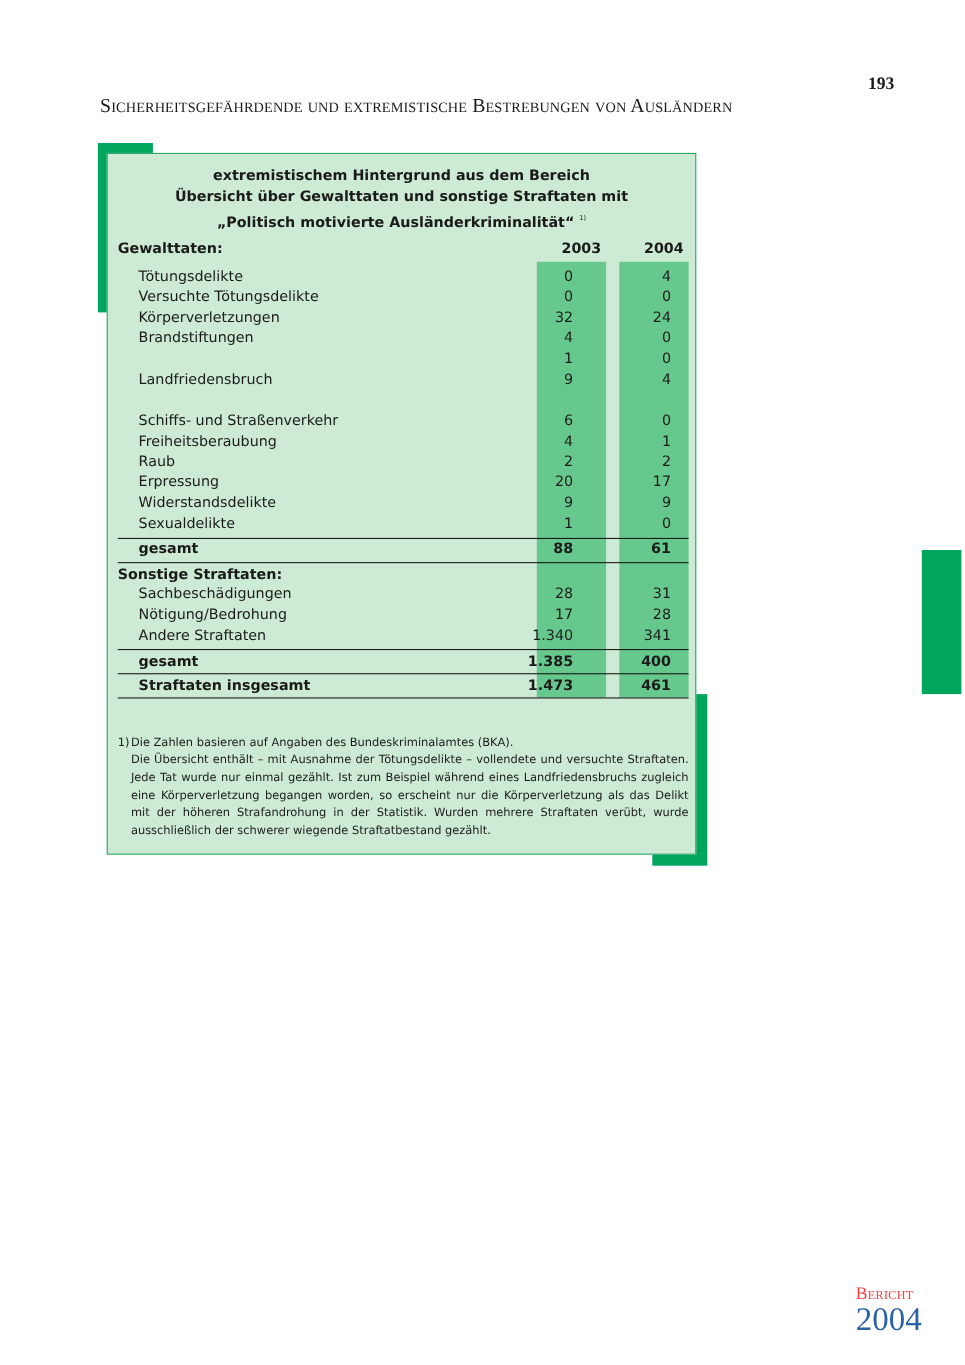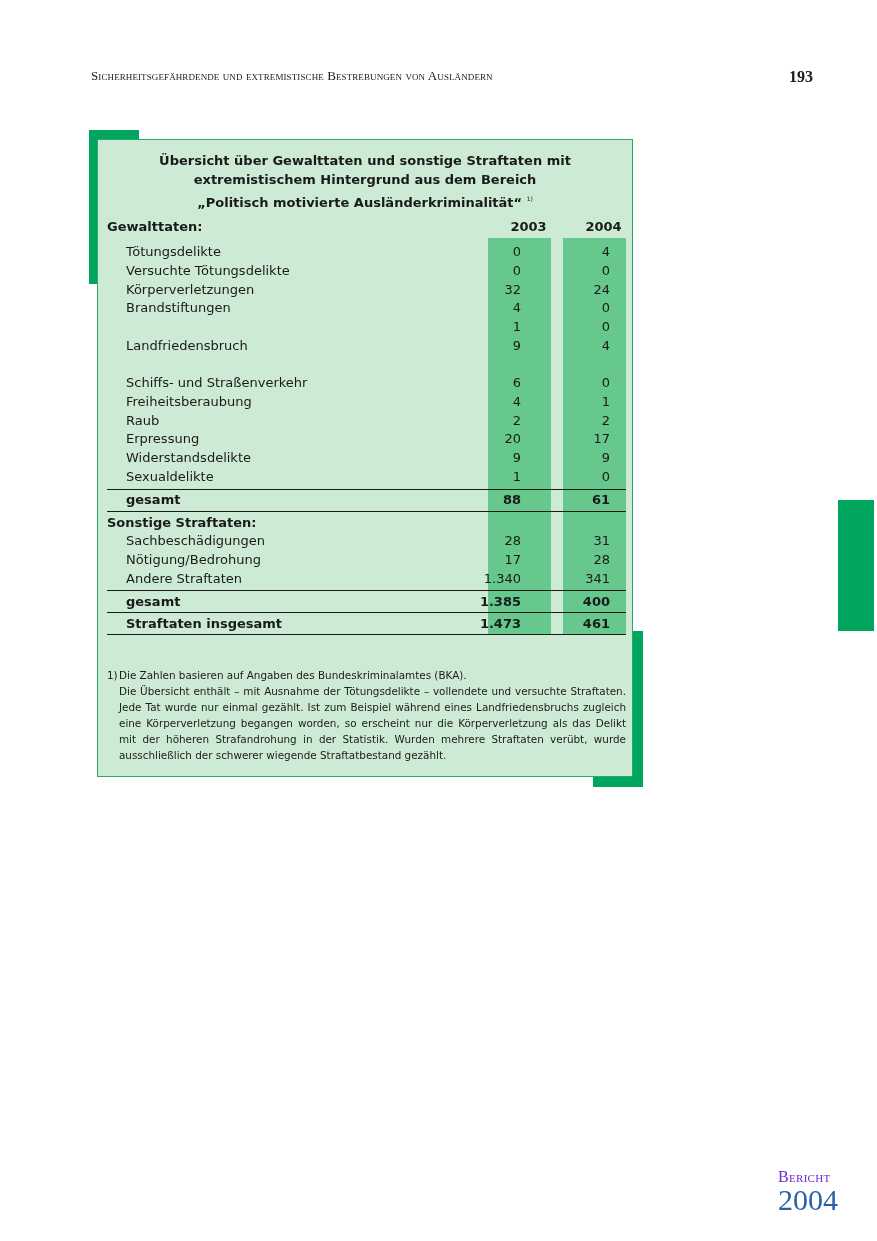--- a/index.html
+++ b/index.html
@@ -6,22 +6,22 @@
   body {
     width: 877px; height: 1241px; position: relative; overflow: hidden;
     background: #ffffff; color: #1a1a1a;
     font-family: "DejaVu Sans", sans-serif;
   }
   .running-head {
     position: absolute; left: 91px; top: 68px; width: 722px; height: 20px;
     font-family: "Liberation Serif", serif; color: #1a1a1a;
   }
   .running-head .title {
-    position: absolute; left: 0; top: 0;
-    font-size: 13px; font-variant: small-caps; letter-spacing: 0.1px; font-family: Liberation Serif, serif;
+    position: absolute; left: 0; top: 18px;
+    font-size: 18px; font-variant: small-caps; letter-spacing: 0.1px; font-family: Liberation Serif, serif;
   }
   .running-head .pageno {
     position: absolute; right: 0; top: 0; font-size: 16px; font-weight: bold;
   }
   .side-tab {
     position: absolute; left: 838px; top: 500px; width: 36px; height: 131px;
     background: #00a65e;
   }
   .accent-tl {
     position: absolute; left: 89px; top: 130px; width: 50px; height: 154px;
@@ -66,40 +66,40 @@
     position: absolute; left: 9px; top: 527px; width: 519px;
     font-size: 10.4px; line-height: 16px; color: #1a1a1a;
   }
   .footnote .num { position: absolute; left: 0; top: 0; }
   .footnote .text { margin-left: 12px; text-align: justify; }
   .footnote .text p { margin: 0; }
   .brand {
     position: absolute; left: 778px; top: 1168px; width: 70px;
     font-family: "Liberation Serif", serif; text-align: left;
   }
-  .brand .word { color: #6d28d9; font-size: 16px; font-variant: small-caps; letter-spacing: 0.3px; line-height: 18px; }
+  .brand .word { color: #ef4444; font-size: 16px; font-variant: small-caps; letter-spacing: 0.3px; line-height: 18px; }
   .brand .year { color: #2a62a8; font-size: 30px; line-height: 28px; }
 </style>
 </head>
 <body>
 
 <div class="running-head">
   <span class="title">Sicherheitsgefährdende und extremistische Bestrebungen von Ausländern</span>
   <span class="pageno">193</span>
 </div>
 
 <div class="side-tab"></div>
 
 <div class="accent-tl"></div>
 <div class="accent-br"></div>
 
 <div class="box">
   <div class="box-title">
+    <div>extremistischem Hintergrund aus dem Bereich</div>
     <div>Übersicht über Gewalttaten und sonstige Straftaten mit</div>
-    <div>extremistischem Hintergrund aus dem Bereich</div>
     <div><span>„Politisch motivierte Ausländerkriminalität“</span> <sup>1)</sup></div>
   </div>
 
   <div class="col-bg c2003"></div>
   <div class="col-bg c2004"></div>
 
   <div class="row header" style="top:77px">
     <span class="label">Gewalttaten:</span>
     <span class="y2003">2003</span>
     <span class="y2004">2004</span>

